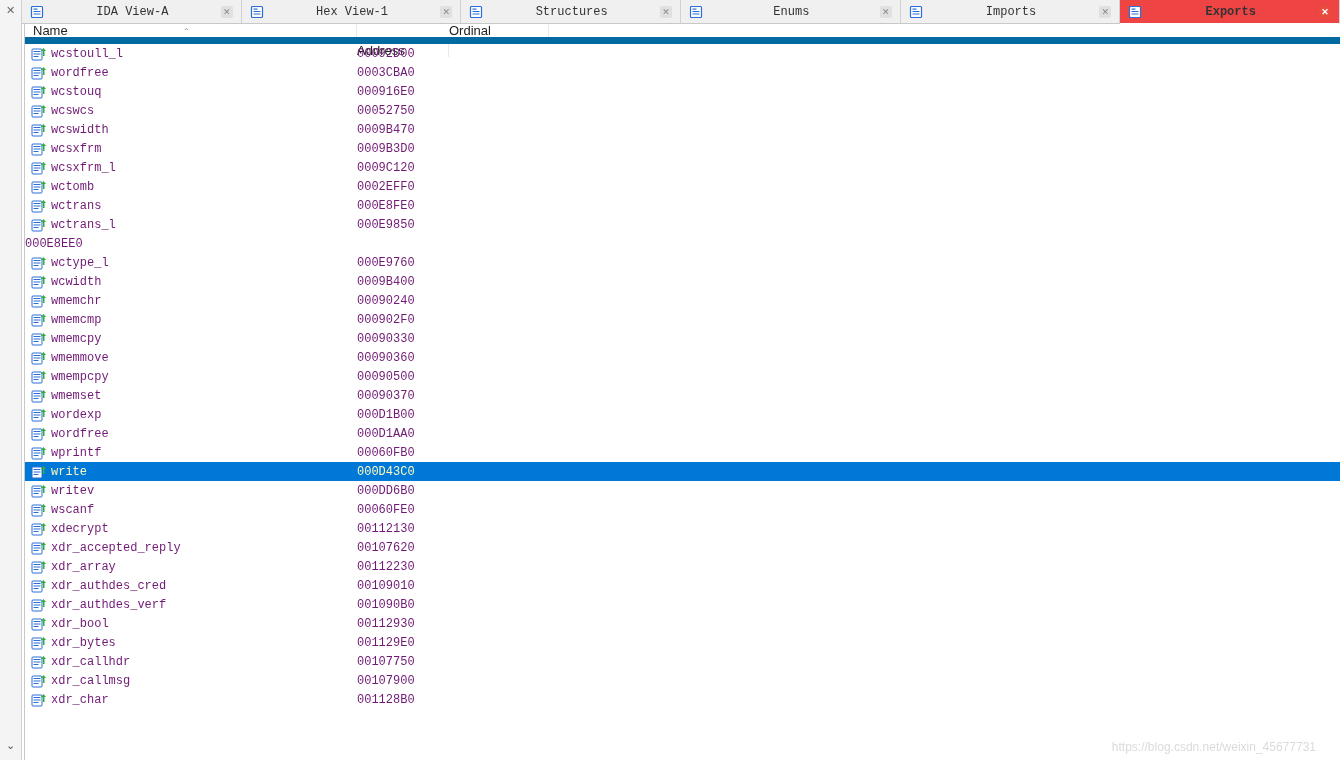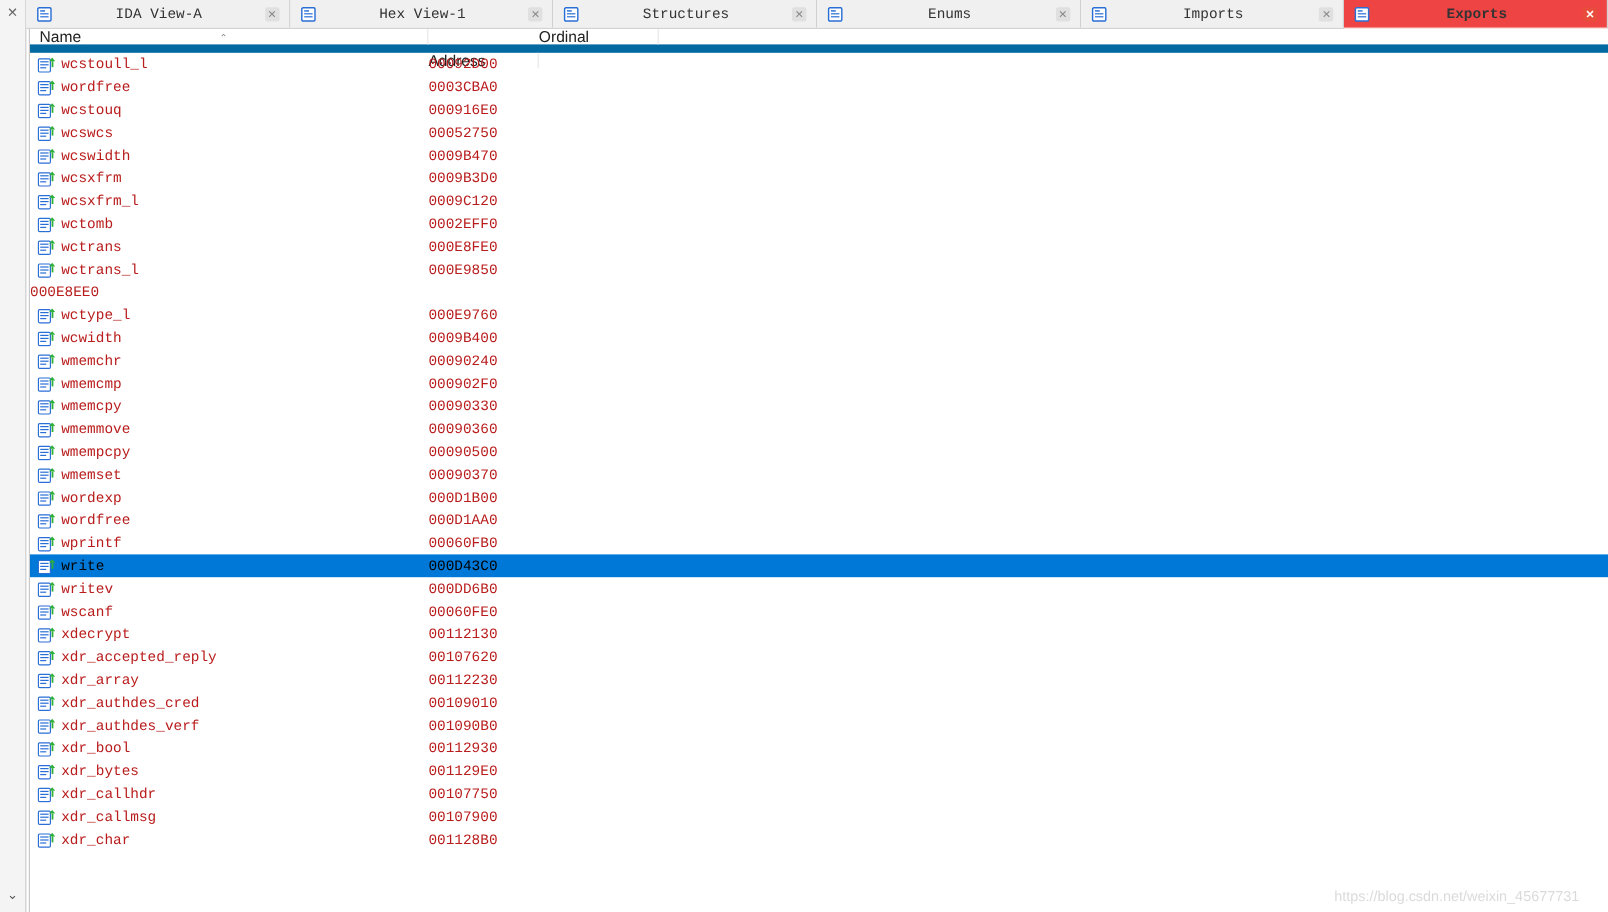--- a/index.html
+++ b/index.html
@@ -139,25 +139,25 @@
       flex: 1;
       overflow-y: auto;
       overflow-x: hidden;
     }
     .row {
       display: flex;
       height: 19px;
       align-items: center;
       font-family: "Consolas", "Courier New", monospace;
       font-size: 12px;
-      color: #b91c1c;
+      color: #701a75;
     }
     .row.selected {
       background: #0078d7;
-      color: #000000;
+      color: #fef9c3;
     }
     .cell-name {
       width: 332px;
       display: flex;
       align-items: center;
       gap: 4px;
       padding-left: 6px;
     }
     .cell-address { width: 92px; }
     .cell-ordinal { width: 100px; }

